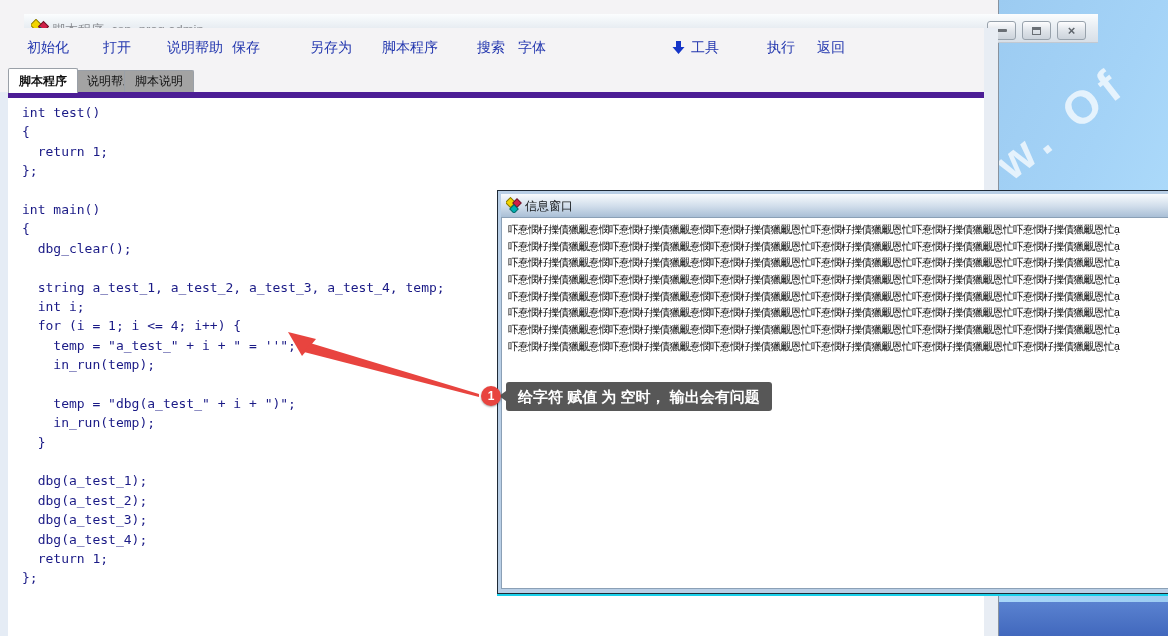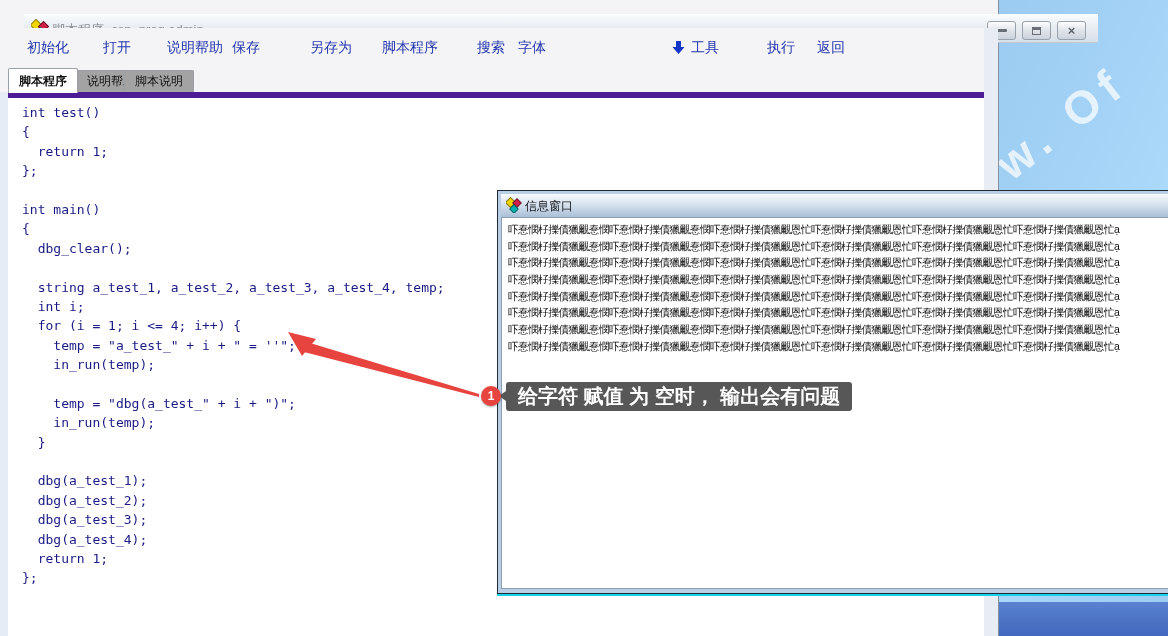--- a/index.html
+++ b/index.html
@@ -72,21 +72,21 @@
     letter-spacing:-0.4px;color:#0c0c0c;}
   .text-cursor{position:absolute;left:7px;top:169px;width:1px;height:15px;background:#000;}
   .cyan-line{left:497px;top:594px;width:671px;height:2px;background:#1bd0ea;z-index:9;}
 
   
   .anno-svg{left:0;top:0;width:1168px;height:636px;z-index:20;pointer-events:none;}
   .badge{left:481px;top:386px;width:20px;height:20px;border-radius:50%;
     background:#e8443f;color:#fff;font-size:12px;font-weight:bold;text-align:center;
     line-height:20px;z-index:22;box-shadow:0 1px 2px rgba(0,0,0,.35);}
   .tooltip{left:506px;top:382px;height:29px;line-height:29px;padding:0 12px;
-    background:#575757;color:#fff;font-size:20px;font-weight:bold;border-radius:3px;
+    background:#575757;color:#fff;font-size:15px;font-weight:bold;border-radius:3px;
     z-index:21;white-space:nowrap;}
   .tooltip:before{content:"";position:absolute;left:-7px;top:9px;
     border-top:5px solid transparent;border-bottom:5px solid transparent;
     border-right:7px solid #575757;}
 </style>
 </head>
 <body>
 
 <div class="abs wallpaper">
   <div class="watermark">w. Of</div>

